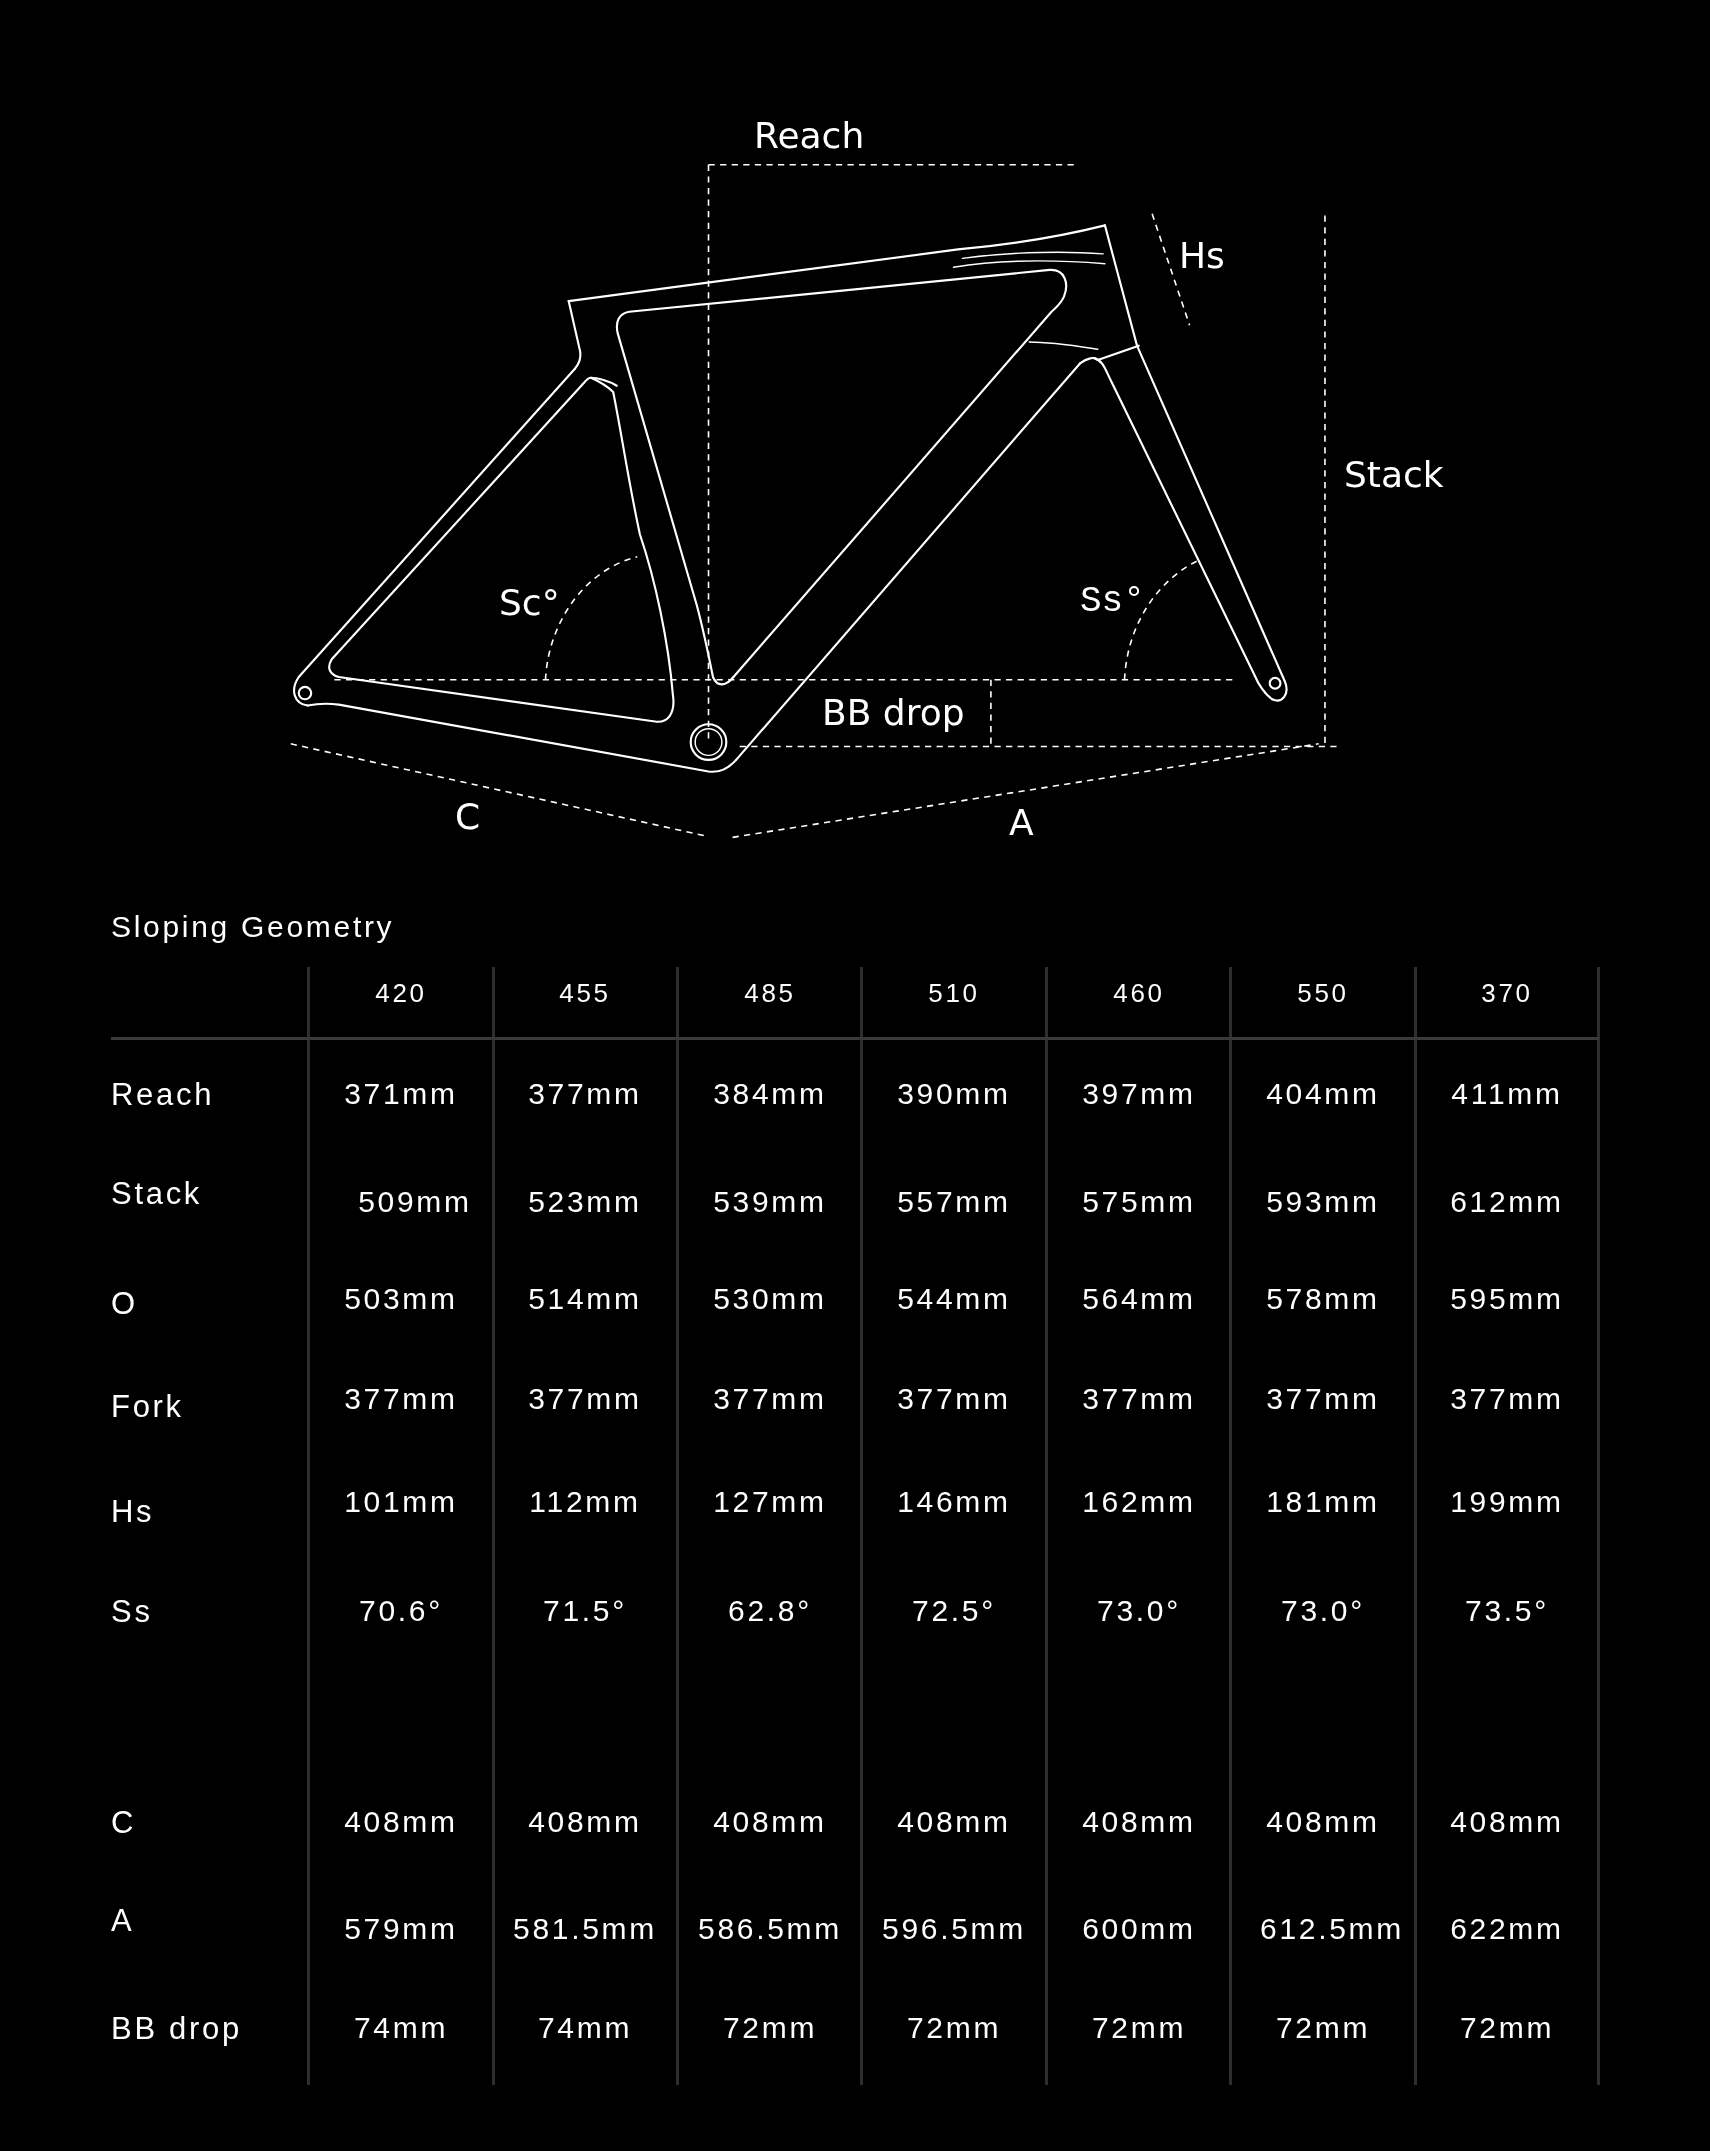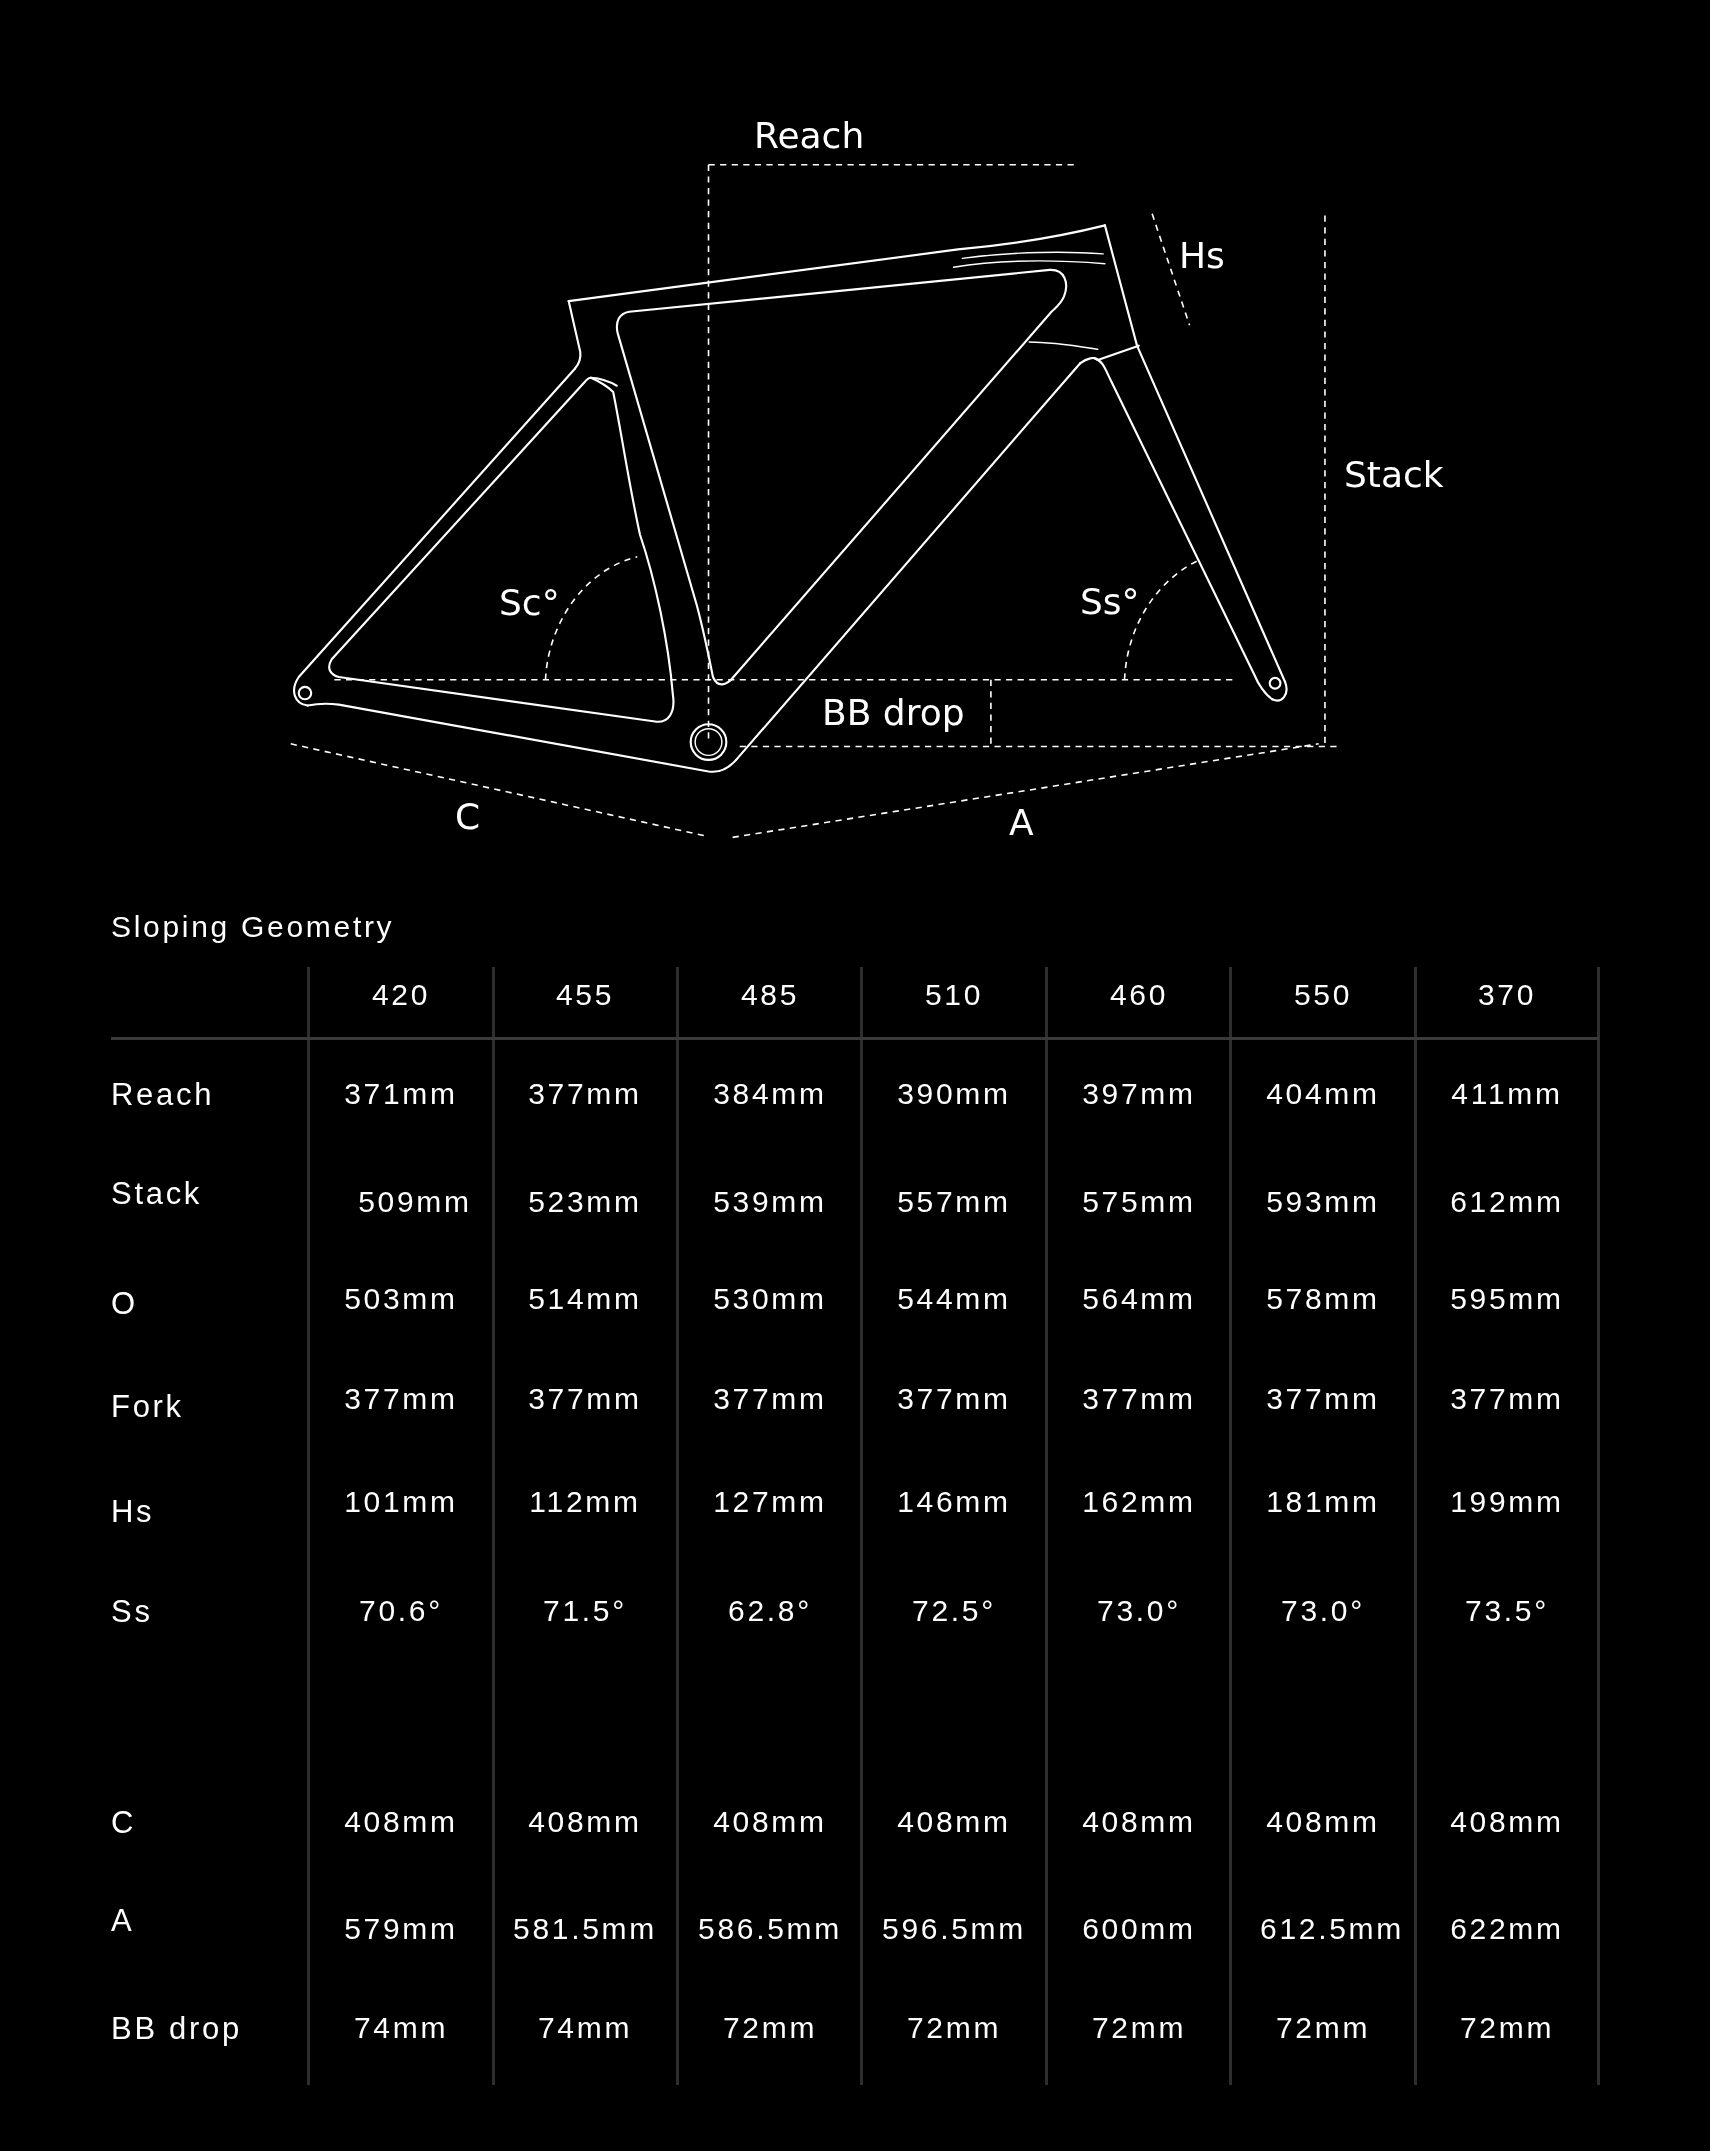--- a/index.html
+++ b/index.html
@@ -4,21 +4,21 @@
 <style>
   html, body { margin:0; padding:0; background:#000; }
   body { width:1711px; height:2151px; position:relative; overflow:hidden; color:#fff;
          font-family:"Liberation Sans", sans-serif; }
   #diagram { position:absolute; left:0; top:0; width:1711px; height:873px; }
   .dlabel { position:absolute; font-family:"DejaVu Sans", sans-serif; font-size:36px; color:#fff; line-height:1; white-space:nowrap; }
   #title { position:absolute; left:111px; top:910px; font-size:30px; letter-spacing:2.7px; }
   #table { position:absolute; left:111px; top:967px; width:1488px; height:1118px; }
   .vline { position:absolute; top:0; width:2.7px; height:1118px; background:#2e2e2e; }
   .hline { position:absolute; left:0; top:70px; width:1488px; height:2.7px; background:#3a3a3a; }
-  .hdr { position:absolute; top:10.7px; width:184px; text-align:center; font-size:30px; letter-spacing:2.7px; }
+  .hdr { position:absolute; top:10.7px; width:184px; text-align:center; font-size:26px; letter-spacing:2.7px; }
   .row { position:absolute; left:0; width:1488px; height:53px; }
   .rlabel { position:absolute; left:0; top:9px; font-size:31px; letter-spacing:2.7px; }
   .cell { position:absolute; top:9px; width:184px; text-align:center; font-size:30px; letter-spacing:2.7px; white-space:nowrap; }
 </style>
 </head>
 <body>
 
 <div id="diagram">
   <svg width="1711" height="873" viewBox="0 0 1920 980">
     <g fill="none" stroke="#fff" stroke-width="2.4" stroke-linejoin="round" stroke-linecap="round">
@@ -76,21 +76,21 @@
       <path d="M326,835 L790,938"></path>
 
       <path d="M822,940 L1480,835"></path>
     </g>
   </svg>
 
   <div class="dlabel" style="left:754px;top:118px;">Reach</div>
   <div class="dlabel" style="left:1179px;top:238px;">Hs</div>
   <div class="dlabel" style="left:1344px;top:457px;">Stack</div>
   <div class="dlabel" style="left:499px;top:585px;">Sc°</div>
-  <div class="dlabel" style="left:1080px;top:584px;">Ss°</div>
+  <div class="dlabel" style="left:1080px;top:584px;font-family:Liberation Mono, monospace;">Ss°</div>
   <div class="dlabel" style="left:822px;top:695px;">BB drop</div>
   <div class="dlabel" style="left:455px;top:799px;">C</div>
   <div class="dlabel" style="left:1009px;top:805px;">A</div>
 </div>
 
 <div id="title">Sloping Geometry</div>
 
 <div id="table">
   <div class="vline" style="left:196px"></div>
   <div class="vline" style="left:381px"></div>

